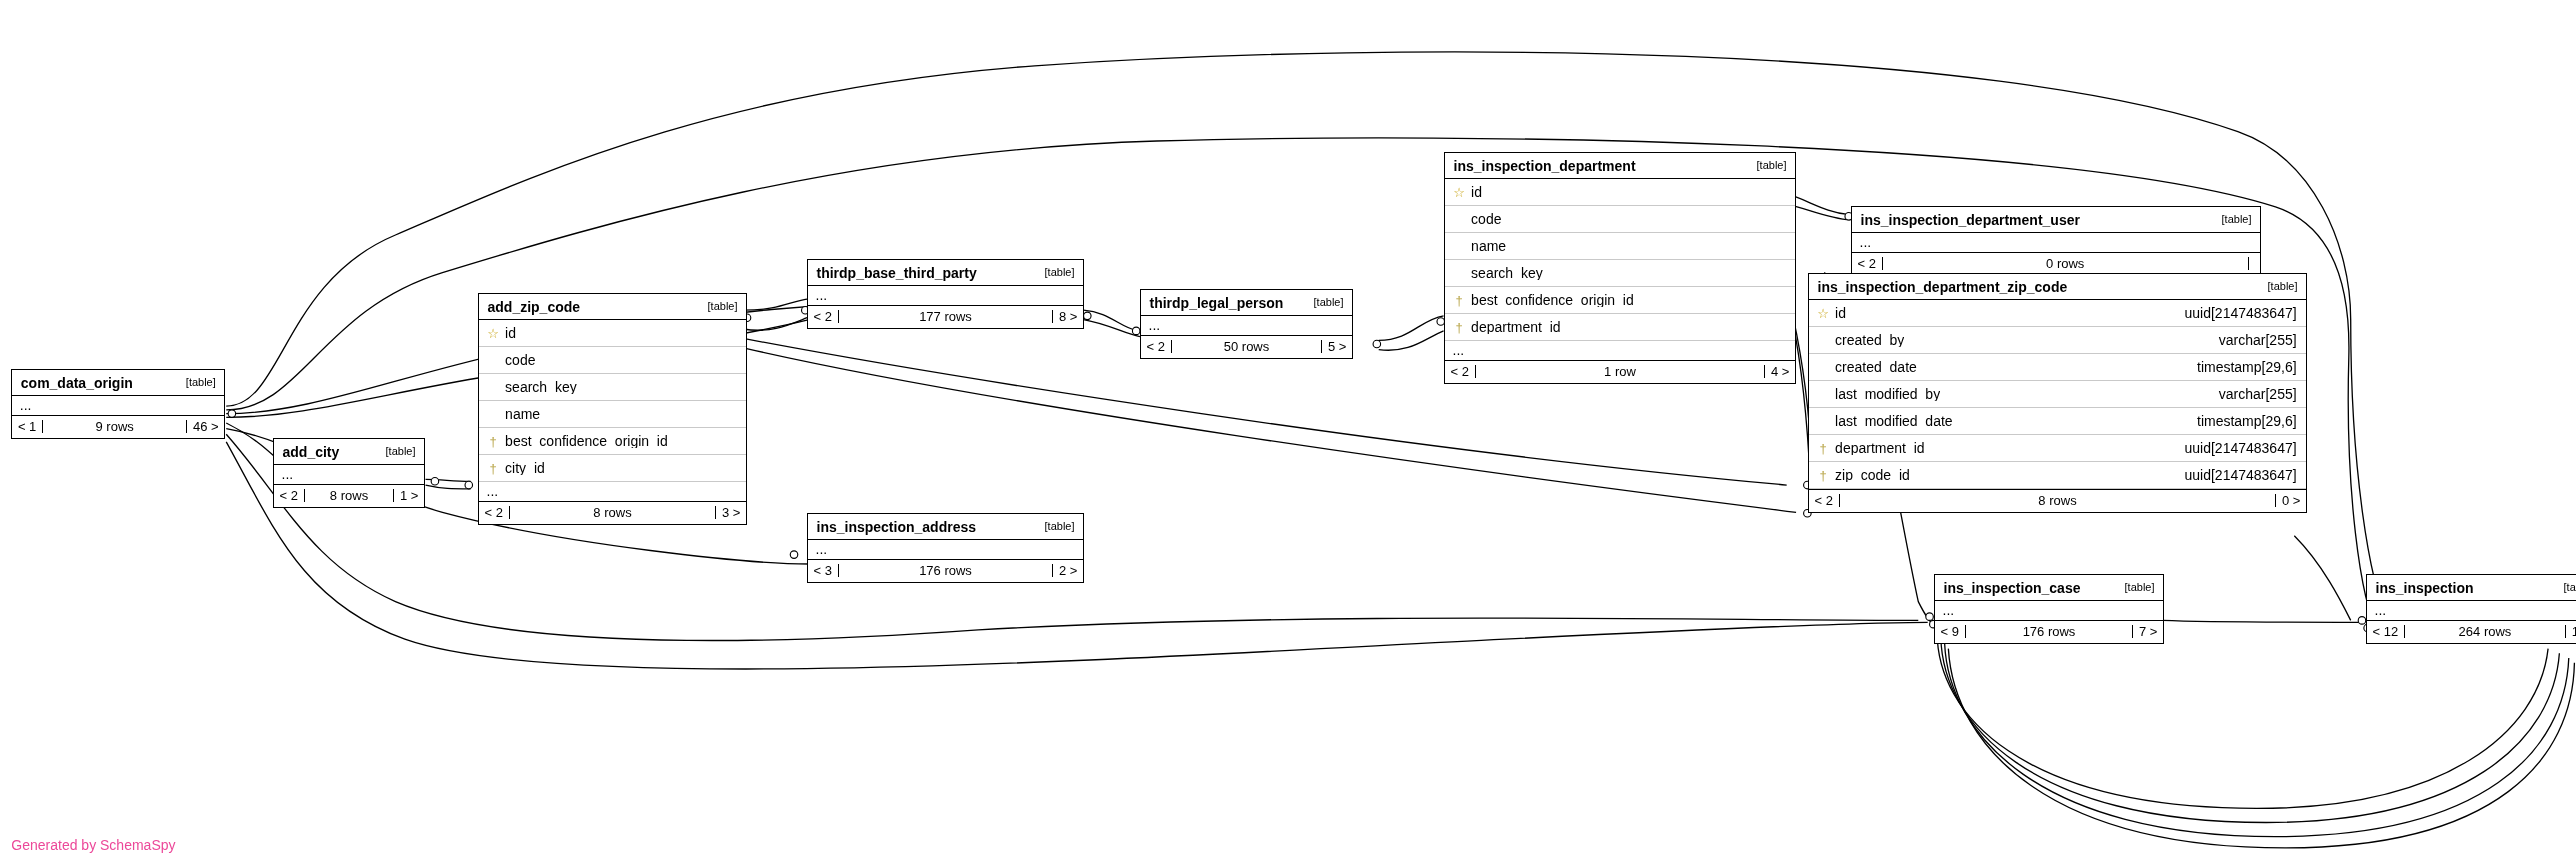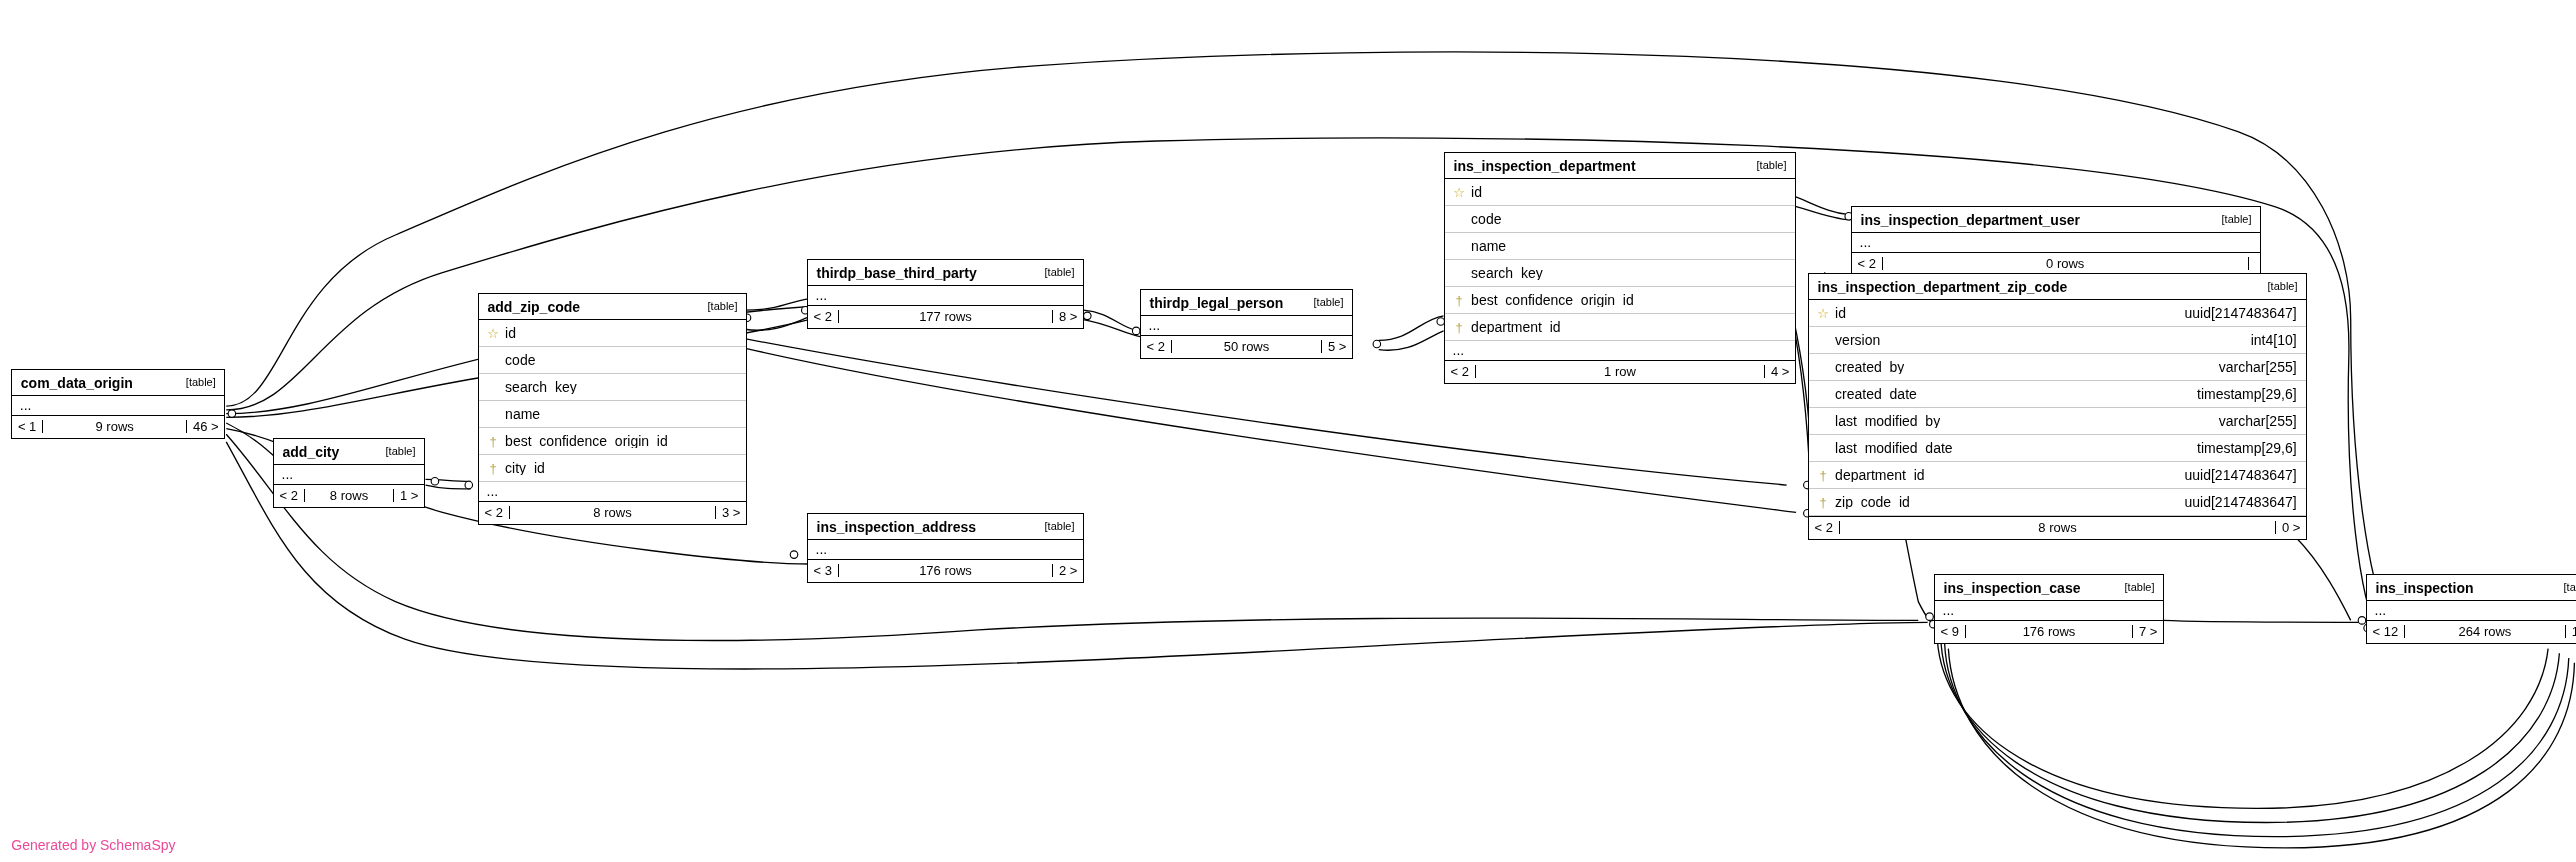--- a/index.html
+++ b/index.html
@@ -346,25 +346,20 @@
       <span class="tname">ins_inspection_department_zip_code</span>
       <span class="ttag">[table]</span>
     </div>
     <div class="col-row">
       <span class="col-key">☆</span>
       <span class="col-name">id</span>
       <span class="col-type">uuid[2147483647]</span>
     </div>
     <div class="col-row">
       <span class="col-key"></span>
-      <span class="col-name">version</span>
-      <span class="col-type">int4[10]</span>
-    </div>
-    <div class="col-row">
-      <span class="col-key"></span>
       <span class="col-name">created_by</span>
       <span class="col-type">varchar[255]</span>
     </div>
     <div class="col-row">
       <span class="col-key"></span>
       <span class="col-name">created_date</span>
       <span class="col-type">timestamp[29,6]</span>
     </div>
     <div class="col-row">
       <span class="col-key"></span>

